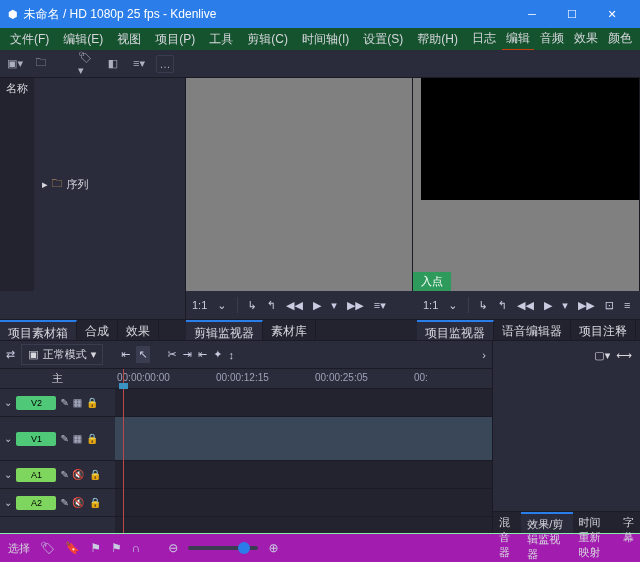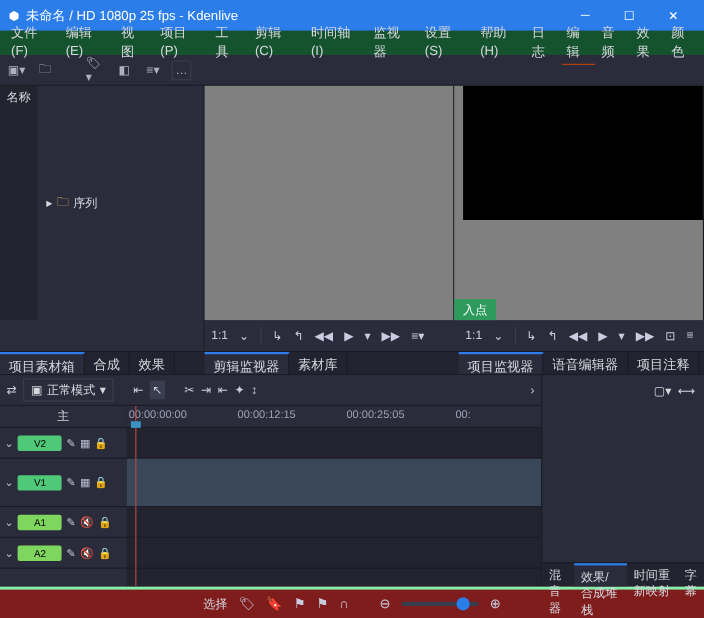--- a/index.html
+++ b/index.html
@@ -57,21 +57,21 @@
 .tl-track-row { height: 28px; border-bottom: 1px solid #1a1b25; }
 .tl-track-row.v1 { height: 44px; background: #394759; }
 .playhead { position: absolute; left: 8px; top: 0; bottom: 0; width: 1px; background: #b84a4a; }
 .playhead:before { content:""; position:absolute; top:14px; left:-4px; width:9px; height:6px; background:#3a93c3; }
 .fx-panel { width: 223px; background: #2b2c3b; border-left: 1px solid #1a1b25; display: flex; flex-direction: column; }
 .fx-panel .fx-hdr { height: 28px; display: flex; align-items: center; justify-content: flex-end; padding: 0 8px; gap: 6px; }
 .fx-panel .fx-body { flex: 1; }
 .fx-panel .fx-tabs { height: 22px; display: flex; background: #22232f; border-top: 1px solid #1a1b25; }
 .fx-panel .fx-tabs .tab { padding: 3px 6px; cursor: pointer; font-size: 11px; }
 .fx-panel .fx-tabs .tab.active { background: #2b2c3b; border-top: 2px solid #2b7de9; }
-.statusbar { height: 29px; background: #7f1d1d; border-top: 3px solid #86efac; display: flex; align-items: center; padding: 0 8px; gap: 10px; justify-content: center; }
+.statusbar { height: 29px; background: #a21caf; border-top: 1px solid #86efac; display: flex; align-items: center; padding: 0 8px; gap: 10px; justify-content: flex-start; }
 .statusbar .ico { cursor: pointer; color: #c9cbe0; font-size: 12px; }
 .statusbar .slider { width: 70px; height: 4px; background: #3a3c50; position: relative; border-radius: 2px; }
 .statusbar .slider .thumb { position: absolute; right: 8px; top: -4px; width: 12px; height: 12px; background: #2b7de9; border-radius: 50%; }
 </style>
 </head>
 <body>
 
 <div class="titlebar">
   <span style="margin-right:6px">⬢</span>
   <span class="title">未命名 / HD 1080p 25 fps - Kdenlive</span>
@@ -84,21 +84,20 @@
 
 <div class="menubar">
   <div class="left">
     <span>文件(F)</span>
     <span>编辑(E)</span>
     <span>视图</span>
     <span>项目(P)</span>
     <span>工具</span>
     <span>剪辑(C)</span>
     <span>时间轴(I)</span>
-    <span>监视器</span>
     <span>设置(S)</span>
     <span>帮助(H)</span>
   </div>
   <div class="right">
     <span>日志</span>
     <span class="active">编辑</span>
     <span>音频</span>
     <span>效果</span>
     <span>颜色</span>
   </div>
@@ -242,21 +241,21 @@
     </div>
   </div>
   <div class="fx-panel">
     <div class="fx-hdr">
       <span>▢▾</span>
       <span>⟷</span>
     </div>
     <div class="fx-body"></div>
     <div class="fx-tabs">
       <span class="tab">混音器</span>
-      <span class="tab active">效果/合成堆栈</span>
+      <span class="tab active">效果/剪辑监视器</span>
       <span class="tab">时间重新映射</span>
       <span class="tab">字幕</span>
     </div>
   </div>
 </div>
 
 <div class="statusbar">
   <span>选择</span>
   <span class="ico">🏷</span>
   <span class="ico">🔖</span>

